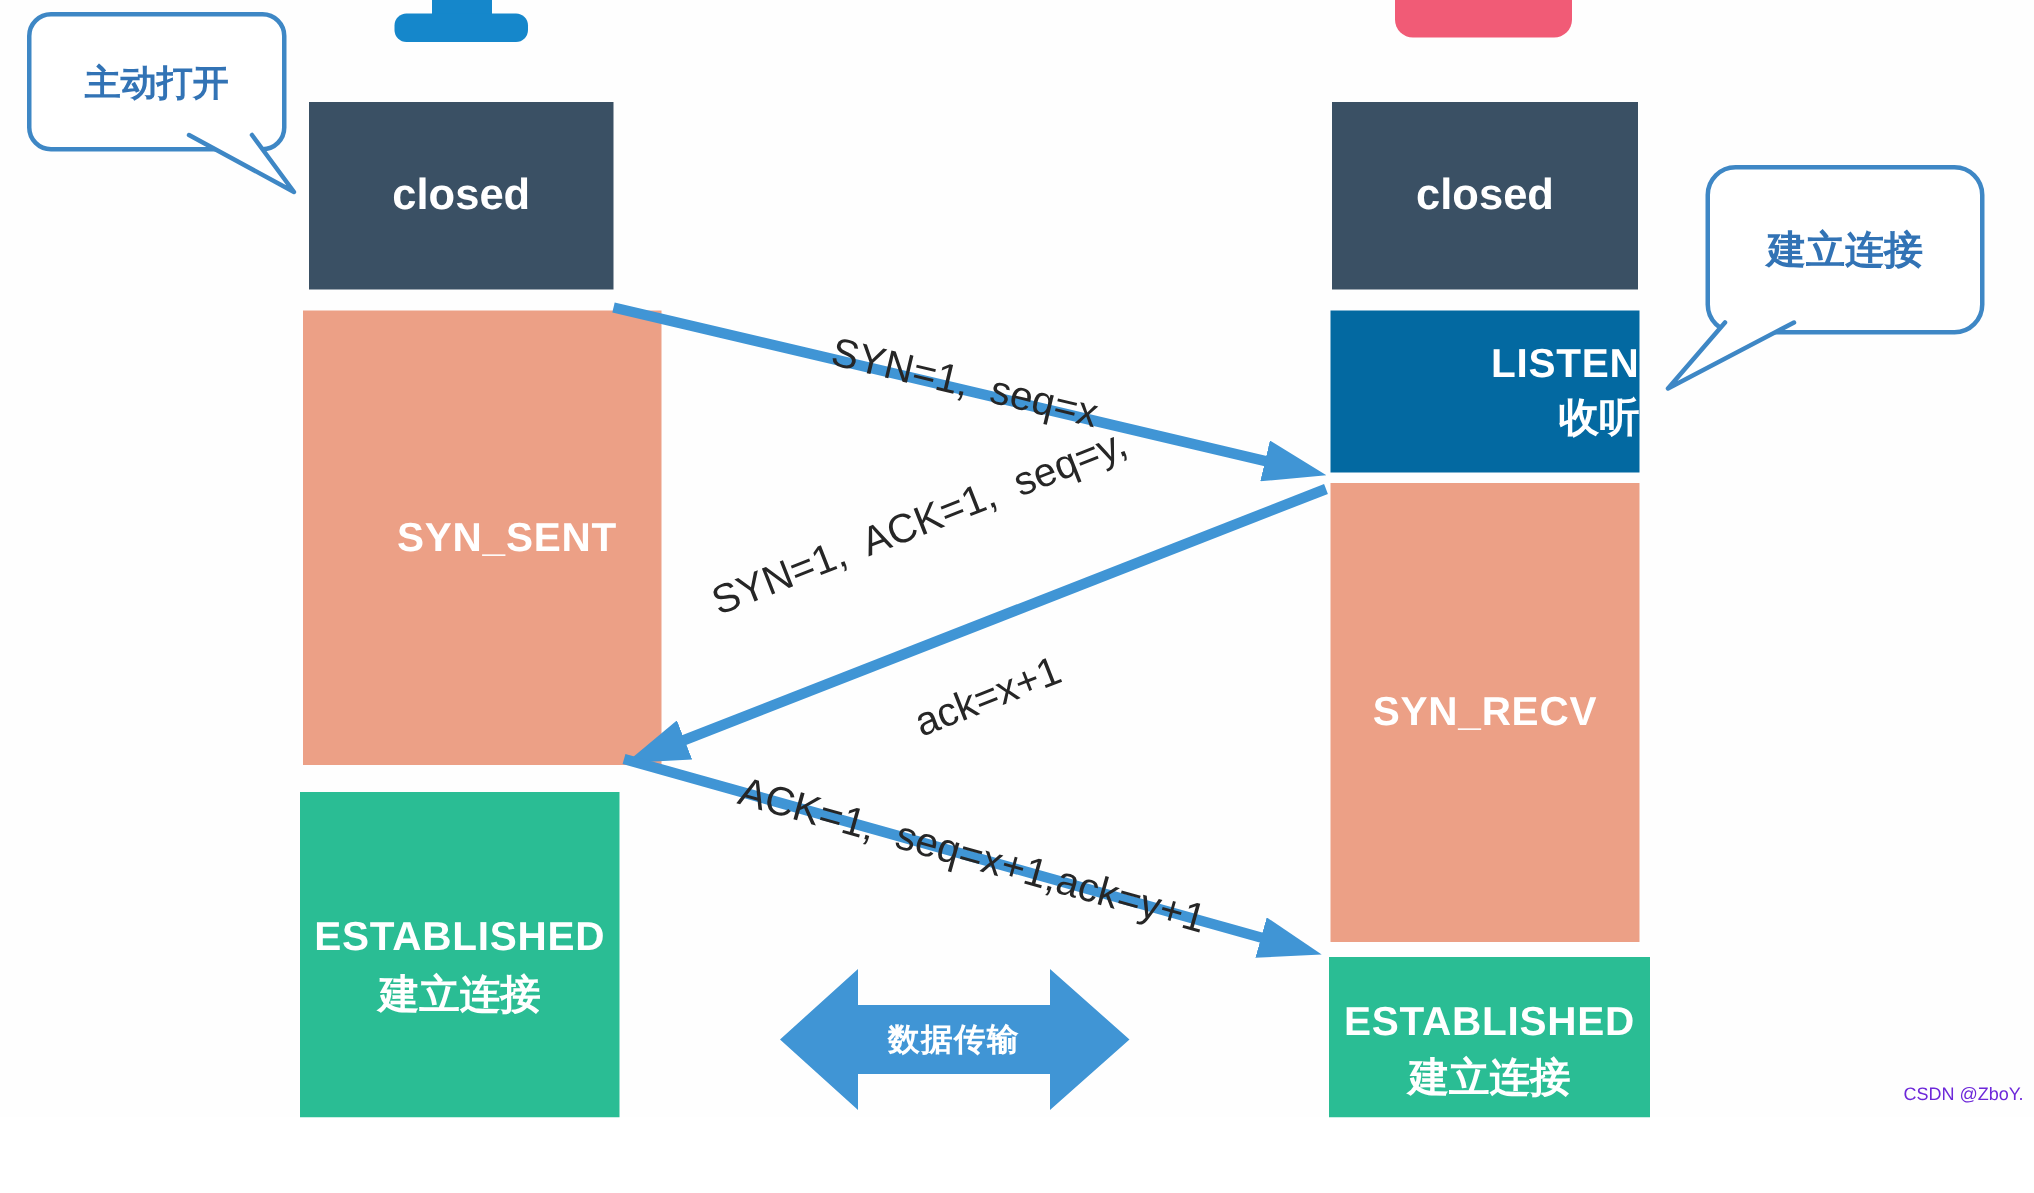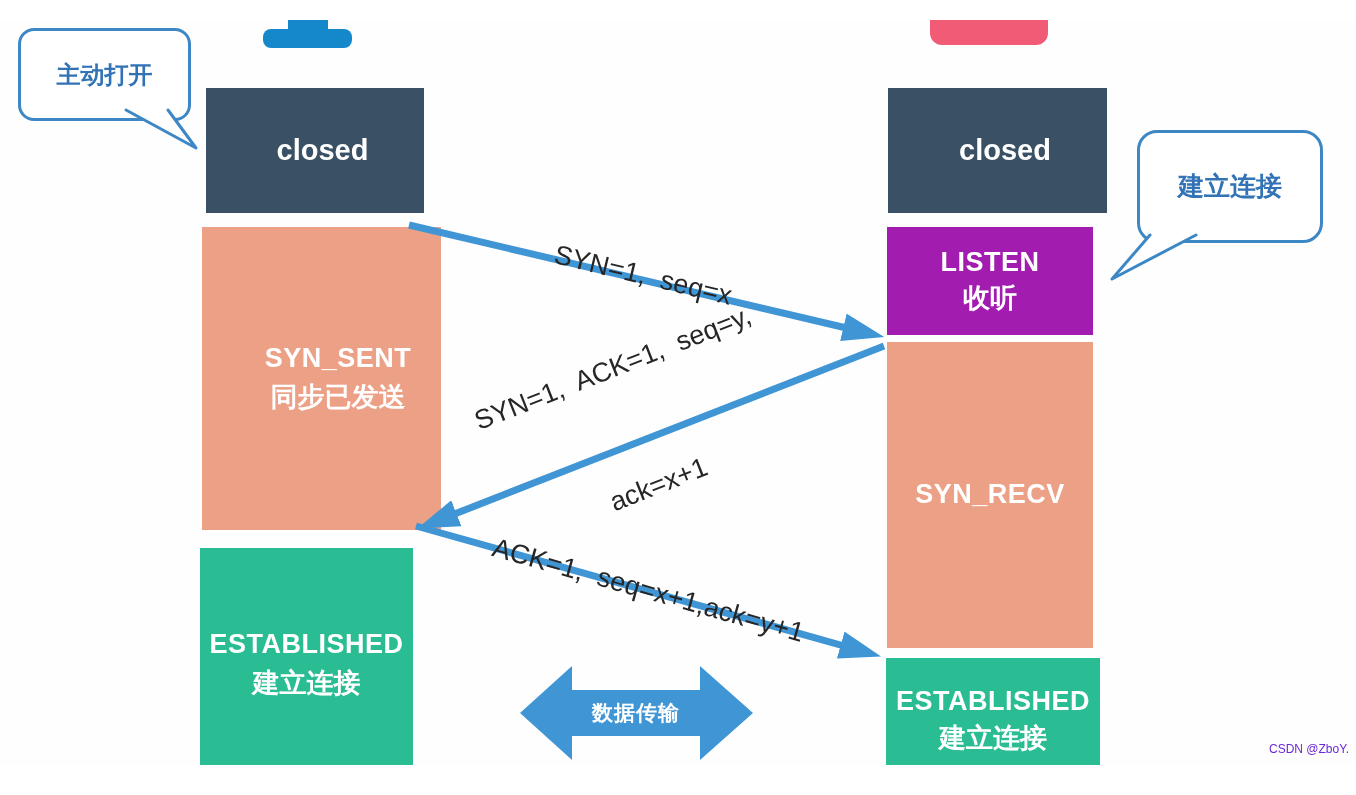--- a/index.html
+++ b/index.html
@@ -1,28 +1,28 @@
 <!DOCTYPE html>
 <html><head>
 <meta charset="utf-8">
 <style>
   html,body{margin:0;padding:0;background:#fff;}
   .stage{
     position:relative;width:1356px;height:745px;background:#fefefe;
-    overflow:hidden;font-family:"Liberation Sans","DejaVu Sans",sans-serif;margin-top:20px;
+    overflow:hidden;font-family:"Liberation Sans","DejaVu Sans",sans-serif;
   }
   .box{
     position:absolute;display:flex;flex-direction:column;align-items:center;
     justify-content:center;color:#fff;text-align:center;line-height:1.25;
   }
   .box .en{font-size:27px;font-weight:600;letter-spacing:.5px;}
   .box .zh{font-size:27px;font-weight:600;margin-top:5px;}
-  .navy{background:#3a5064;padding-left:15px;}
+  .navy{background:#3a5064;}
   .salmon{background:#eca086;}
-  .orange{background:#a21caf;}
+  .orange{background:#0369a1;align-items:flex-end;}
   .green{background:#2abd94;}
   .closed-text{font-size:29px;font-weight:700;}
   .bubble{
     position:absolute;background:#fff;border:3px solid #3e87c5;
     display:flex;align-items:center;justify-content:center;z-index:1;
   }
   .bubble .bubble-text{color:#3273b5;font-weight:600;}
   #client-bubble{left:18px;top:8px;width:167px;height:87px;border-radius:16px;}
   #client-bubble .bubble-text{font-size:24px;}
   #server-bubble{left:1137px;top:110px;width:180px;height:107px;border-radius:20px;}
@@ -61,21 +61,20 @@
   </div>
   <div class="bubble" id="server-bubble">
     <span class="bubble-text">建立连接</span>
   </div>
 
   <div class="box navy" style="left:206px;top:68px;width:203px;height:125px;">
     <span class="closed-text">closed</span>
   </div>
   <div class="box salmon" style="left:202px;top:207px;width:206px;height:303px;padding-left:33px;">
     <span class="en">SYN_SENT</span>
-    <span class="zh">同步已发送</span>
   </div>
   <div class="box green" style="left:200px;top:528px;width:213px;height:232px;">
     <span class="en">ESTABLISHED</span>
     <span class="zh">建立连接</span>
   </div>
 
   <div class="box navy" style="left:888px;top:68px;width:204px;height:125px;">
     <span class="closed-text">closed</span>
   </div>
   <div class="box orange" style="left:887px;top:207px;width:206px;height:108px;">

